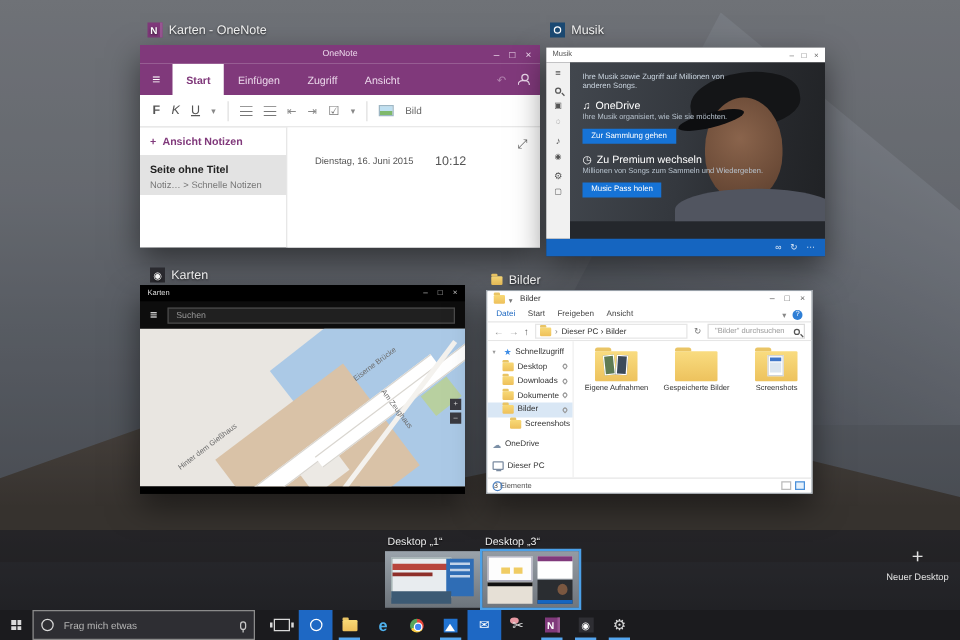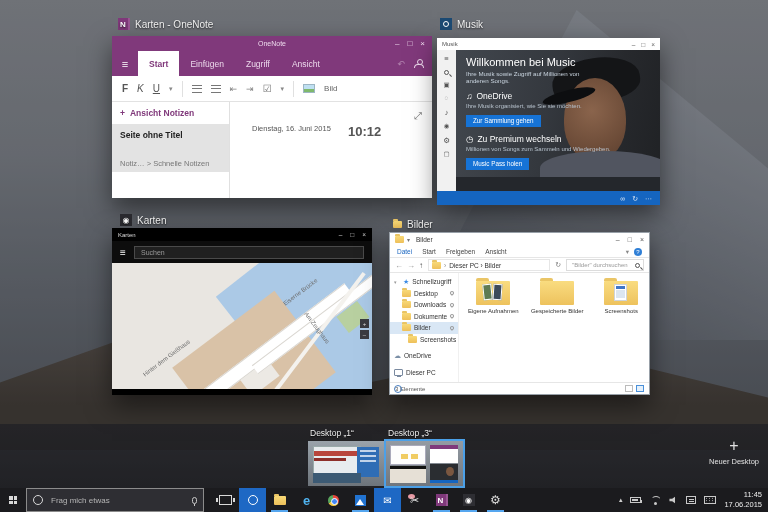--- a/index.html
+++ b/index.html
@@ -49,26 +49,26 @@
   .on-toolbar .chev{font-size:7px;color:#888;}
   .tsep{width:1px;height:16px;background:#e0e0e0;}
   .li-bullet,.li-num{width:10px;height:8px;background:
     repeating-linear-gradient(180deg,#777 0 1px,transparent 1px 3.5px);cursor:pointer;}
   .box-chk{font-size:10px;color:#777;cursor:pointer;}
   .img-ic{width:12px;height:9px;background:linear-gradient(180deg,#bfe0f2 55%,#7fb96c 55%);border:1px solid #9db6c4;position:relative;cursor:pointer;}
   .on-bild{font-size:8px;color:#666;}
   .on-body{flex:1;display:flex;min-height:0;}
   .on-side{width:118px;border-right:1px solid #e0e0e0;display:flex;flex-direction:column;}
   .on-sec{padding:6px 8px;color:#80397B;font-size:8.5px;font-weight:bold;display:flex;gap:5px;align-items:center;cursor:pointer;}
-  .on-sel{background:#e3e3e3;height:48px;position:relative;cursor:pointer;}
+  .on-sel{background:#e3e3e3;height:32px;position:relative;cursor:pointer;}
   .on-page{position:absolute;left:8px;top:6px;font-size:8.5px;font-weight:bold;color:#222;}
   .on-crumb{position:absolute;left:8px;bottom:4px;font-size:7.5px;color:#777;}
   .on-main{flex:1;position:relative;background:#fff;}
   .on-date{position:absolute;left:22px;top:22px;font-size:7.5px;color:#555;}
-  .on-time{position:absolute;left:118px;top:22px;font-size:13px;color:#555;font-weight:bold;}
+  .on-time{position:absolute;left:118px;top:22px;font-size:10px;color:#555;}
   .on-expand{position:absolute;right:10px;top:8px;font-size:10px;color:#666;cursor:pointer;}
 
   
   .mtile{width:12px;height:12px;background:#1c4a73;display:flex;align-items:center;justify-content:center;}
   .mtile i{width:6px;height:6px;border:1px solid #fff;border-radius:50%;}
   .musik{left:437px;top:38px;width:223px;height:167px;background:#24272c;display:flex;flex-direction:column;}
   .m-titlebar{height:12px;background:#fff;display:flex;align-items:center;padding:0 5px;}
   .m-title{font-size:6px;color:#555;}
   .m-titlebar .ctl{font-size:6.5px;color:#666;gap:6px;}
   .m-body{flex:1;position:relative;min-height:0;}
@@ -356,21 +356,20 @@
         <span style="font-size:6.5px;">◉</span>
         <span>⚙</span>
         <span style="font-size:6.5px;">▢</span>
       </div>
       <div class="m-hero">
         <div class="m-cap"></div>
         <div class="m-face"></div>
         <div class="m-brim"></div>
         <div class="m-shoulder"></div>
         <div class="m-text">
-          <div class="m-wtitle">Willkommen bei Music</div>
           <div class="m-wsub">Ihre Musik sowie Zugriff auf Millionen von anderen Songs.</div>
           <div class="m-sec">
             <div class="m-sec-title">
               <span>♫</span>
               <span>OneDrive</span>
             </div>
             <div class="m-sec-desc">Ihre Musik organisiert, wie Sie sie möchten.</div>
             <span class="m-btn">Zur Sammlung gehen</span>
           </div>
           <div class="m-sec">
@@ -628,37 +627,15 @@
       </div>
       <div class="tb-btn">
         <span class="maps-tb-tile">◉</span>
         <span class="underline"></span>
       </div>
       <div class="tb-btn">
         <span class="gear">⚙</span>
         <span class="underline"></span>
       </div>
     </div>
-    <div class="tb-tray">
-      <span class="tray-chev">▴</span>
-      <span>
-          <span class="tb-bat"></span>
-        </span>
-      <span>
-          <span class="tb-wifi"></span>
-        </span>
-      <span>
-          <span class="tb-spk"></span>
-        </span>
-      <span>
-          <span class="tb-ac"></span>
-        </span>
-      <span>
-          <span class="tb-kb"></span>
-        </span>
-      <div class="tb-clock">
-        <div>11:45</div>
-        <div>17.06.2015</div>
-      </div>
-    </div>
   </div>
 
 </div>
 
 </body></html>

